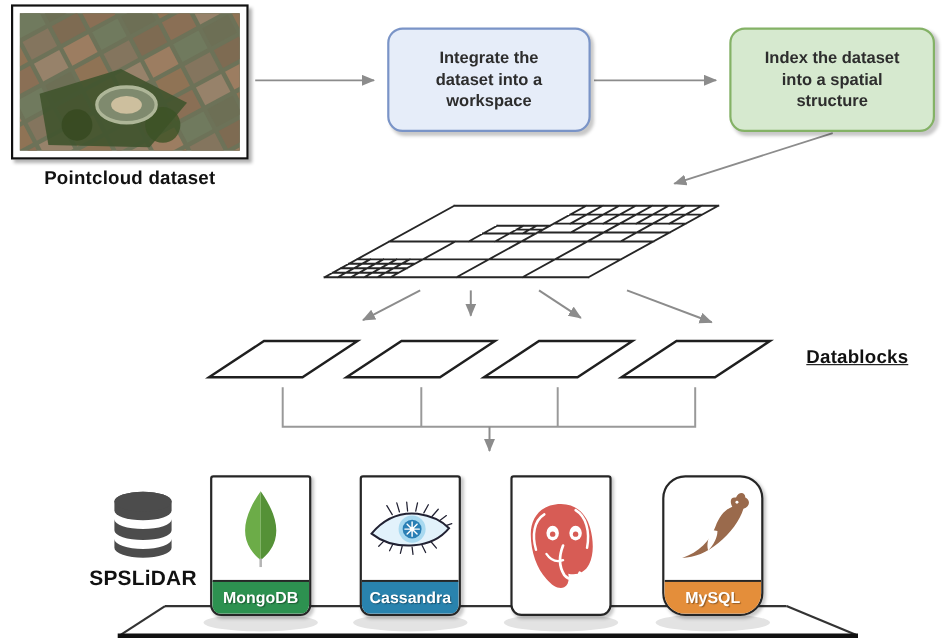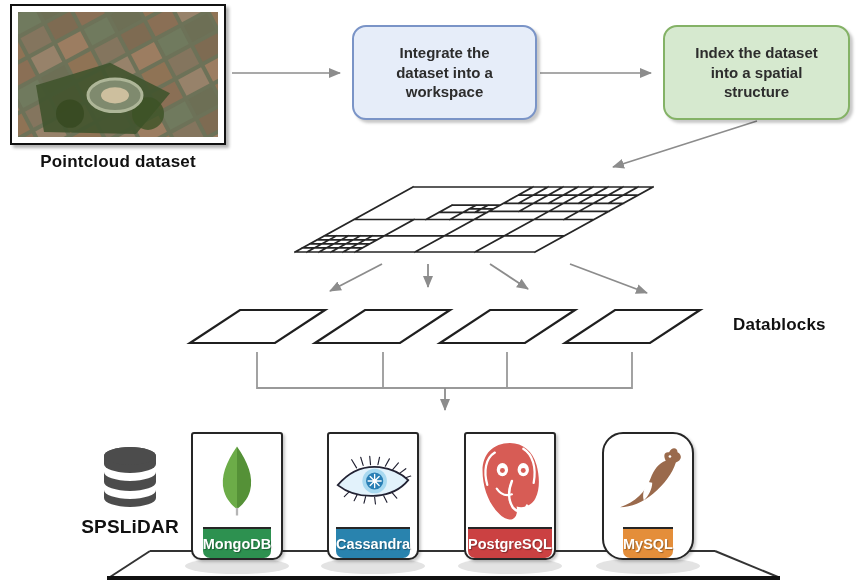--- a/index.html
+++ b/index.html
@@ -25,31 +25,30 @@
   .cap-pointcloud{left:0px;top:152px;width:236px;}
   
   .step-box{
     display:flex;align-items:center;justify-content:center;text-align:center;
     border:2px solid #888;border-radius:14px;
     font-weight:bold;font-size:15px;line-height:1.3;color:#2d2d2d;
     box-shadow:3px 3px 3px rgba(0,0,0,.22);
   }
   .step-1{left:352px;top:25px;width:185px;height:95px;padding:0 26px;}
   .step-2{left:663px;top:25px;width:187px;height:95px;padding:16px 16px;}
-  .cap-datablocks{left:733px;top:315px;width:120px;text-align:left;}
+  .cap-datablocks{left:733px;top:315px;width:120px;text-align:left;text-decoration:underline;}
   
   .spslidar-icon{left:98px;top:446px;width:64px;height:70px;}
   .cap-spslidar{left:60px;top:516px;width:140px;font-size:19px;}
   
   .db-card{
     top:432px;width:92px;height:128px;background:#fff;
     border:2px solid #262626;border-radius:3px 3px 10px 10px;
     display:flex;flex-direction:column;box-shadow:2px 2px 3px rgba(0,0,0,.22);
     overflow:hidden;
-    align-items:center;
   }
   .db-logo{flex:1;display:flex;align-items:center;justify-content:center;}
   .db-banner{
     height:31px;flex:0 0 31px;border-top:2px solid #262626;
     display:flex;align-items:center;justify-content:center;
     color:#fff;font-weight:bold;font-size:14.5px;
     text-shadow:1px 1px 1px rgba(0,0,0,.35);
     border-radius:0 0 7px 7px;
   }
   .db-1{left:191px;} .db-2{left:327px;} .db-3{left:464px;} .db-4{left:602px;border-radius:21px;}
@@ -313,21 +312,20 @@
         <path d="M22,14 C12,20 10,34 14,48" fill="none" stroke="#fff" stroke-width="2.4" stroke-linecap="round"></path>
         <path d="M52,10 C62,16 66,30 63,46" fill="none" stroke="#fff" stroke-width="2.4" stroke-linecap="round"></path>
         <ellipse cx="30" cy="32" rx="6" ry="7" fill="#fff"></ellipse>
         <circle cx="30" cy="33" r="2.6" fill="#d75c55"></circle>
         <ellipse cx="52" cy="32" rx="6" ry="7" fill="#fff"></ellipse>
         <circle cx="52" cy="33" r="2.6" fill="#d75c55"></circle>
         <path d="M40,44 C36,54 36,64 41,72 C46,78 54,77 56,70" fill="none" stroke="#fff" stroke-width="2.6" stroke-linecap="round"></path>
         <path d="M24,52 C28,58 34,60 40,58" fill="none" stroke="#fff" stroke-width="2.2" stroke-linecap="round"></path>
       </svg>
     </div>
-    <div class="db-banner" style="background-color: rgb(203, 65, 66);">PostgreSQL</div>
   </div>
 
   <div class="abs db-card db-4">
     <div class="db-logo">
       <svg width="76" height="76" viewBox="0 0 90 90">
         <path d="M12,76 C30,70 42,58 48,42 C52,31 58,24 66,21
                  C63,15 64,10 70,11 C73,4 80,5 80,11 C86,14 85,21 78,23
                  C74,36 64,49 51,60 C39,70 25,76 12,76 Z" fill="#9a6a4c"></path>
         <path d="M44,46 C40,54 38,62 40,68 C46,62 50,54 50,47 Z" fill="#fff"></path>
         <circle cx="71" cy="16" r="1.6" fill="#fff"></circle>

